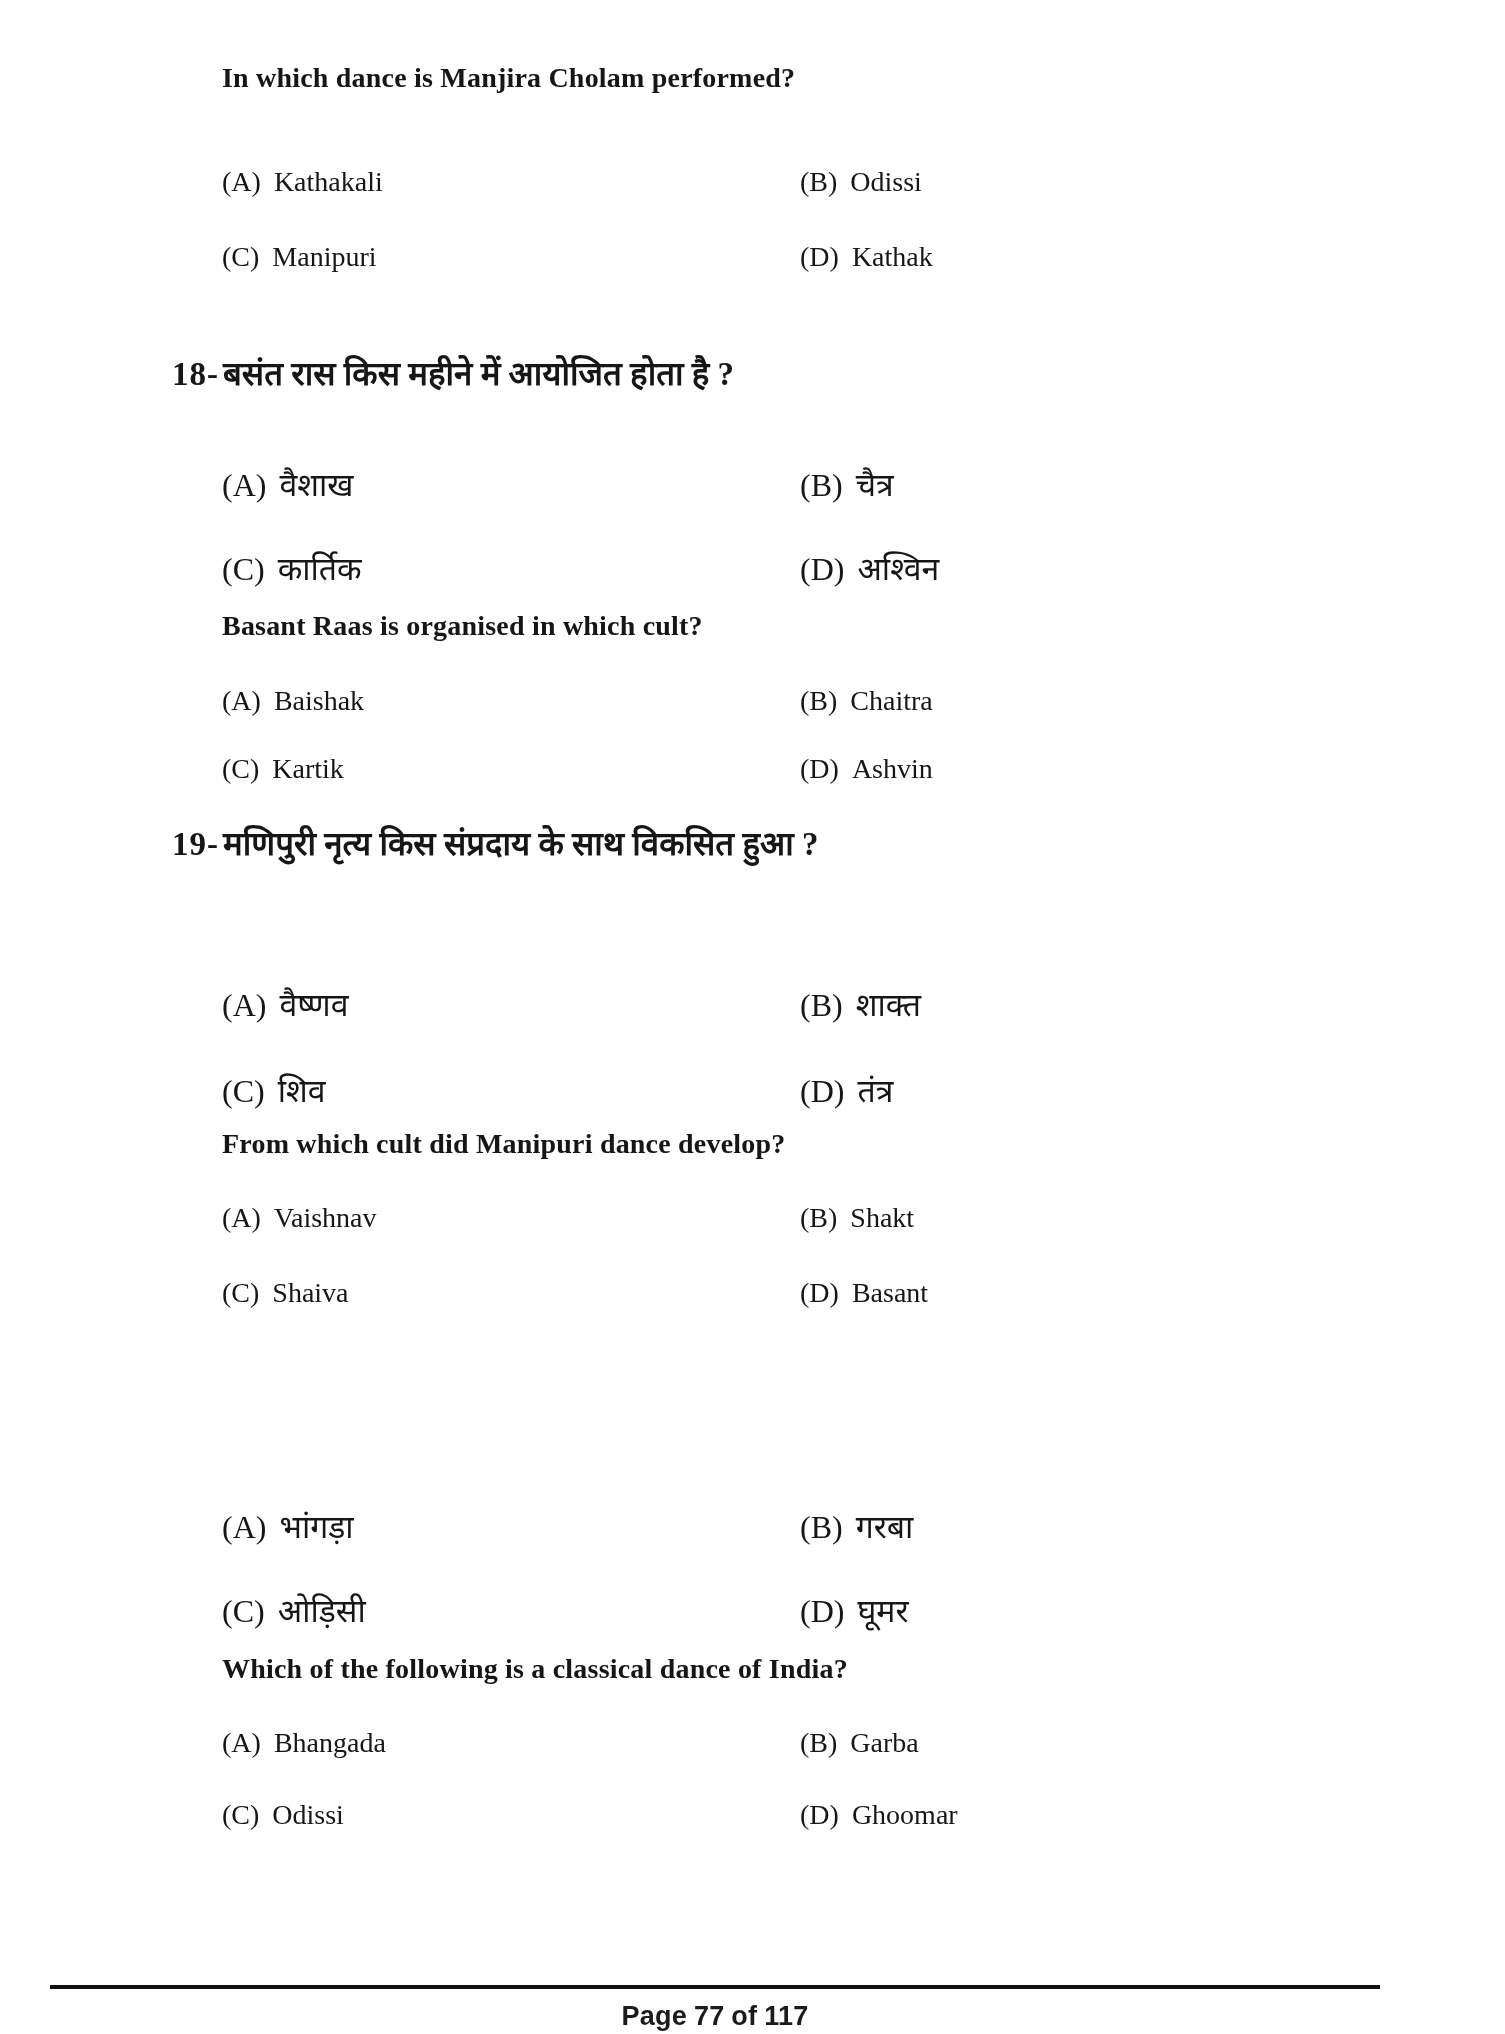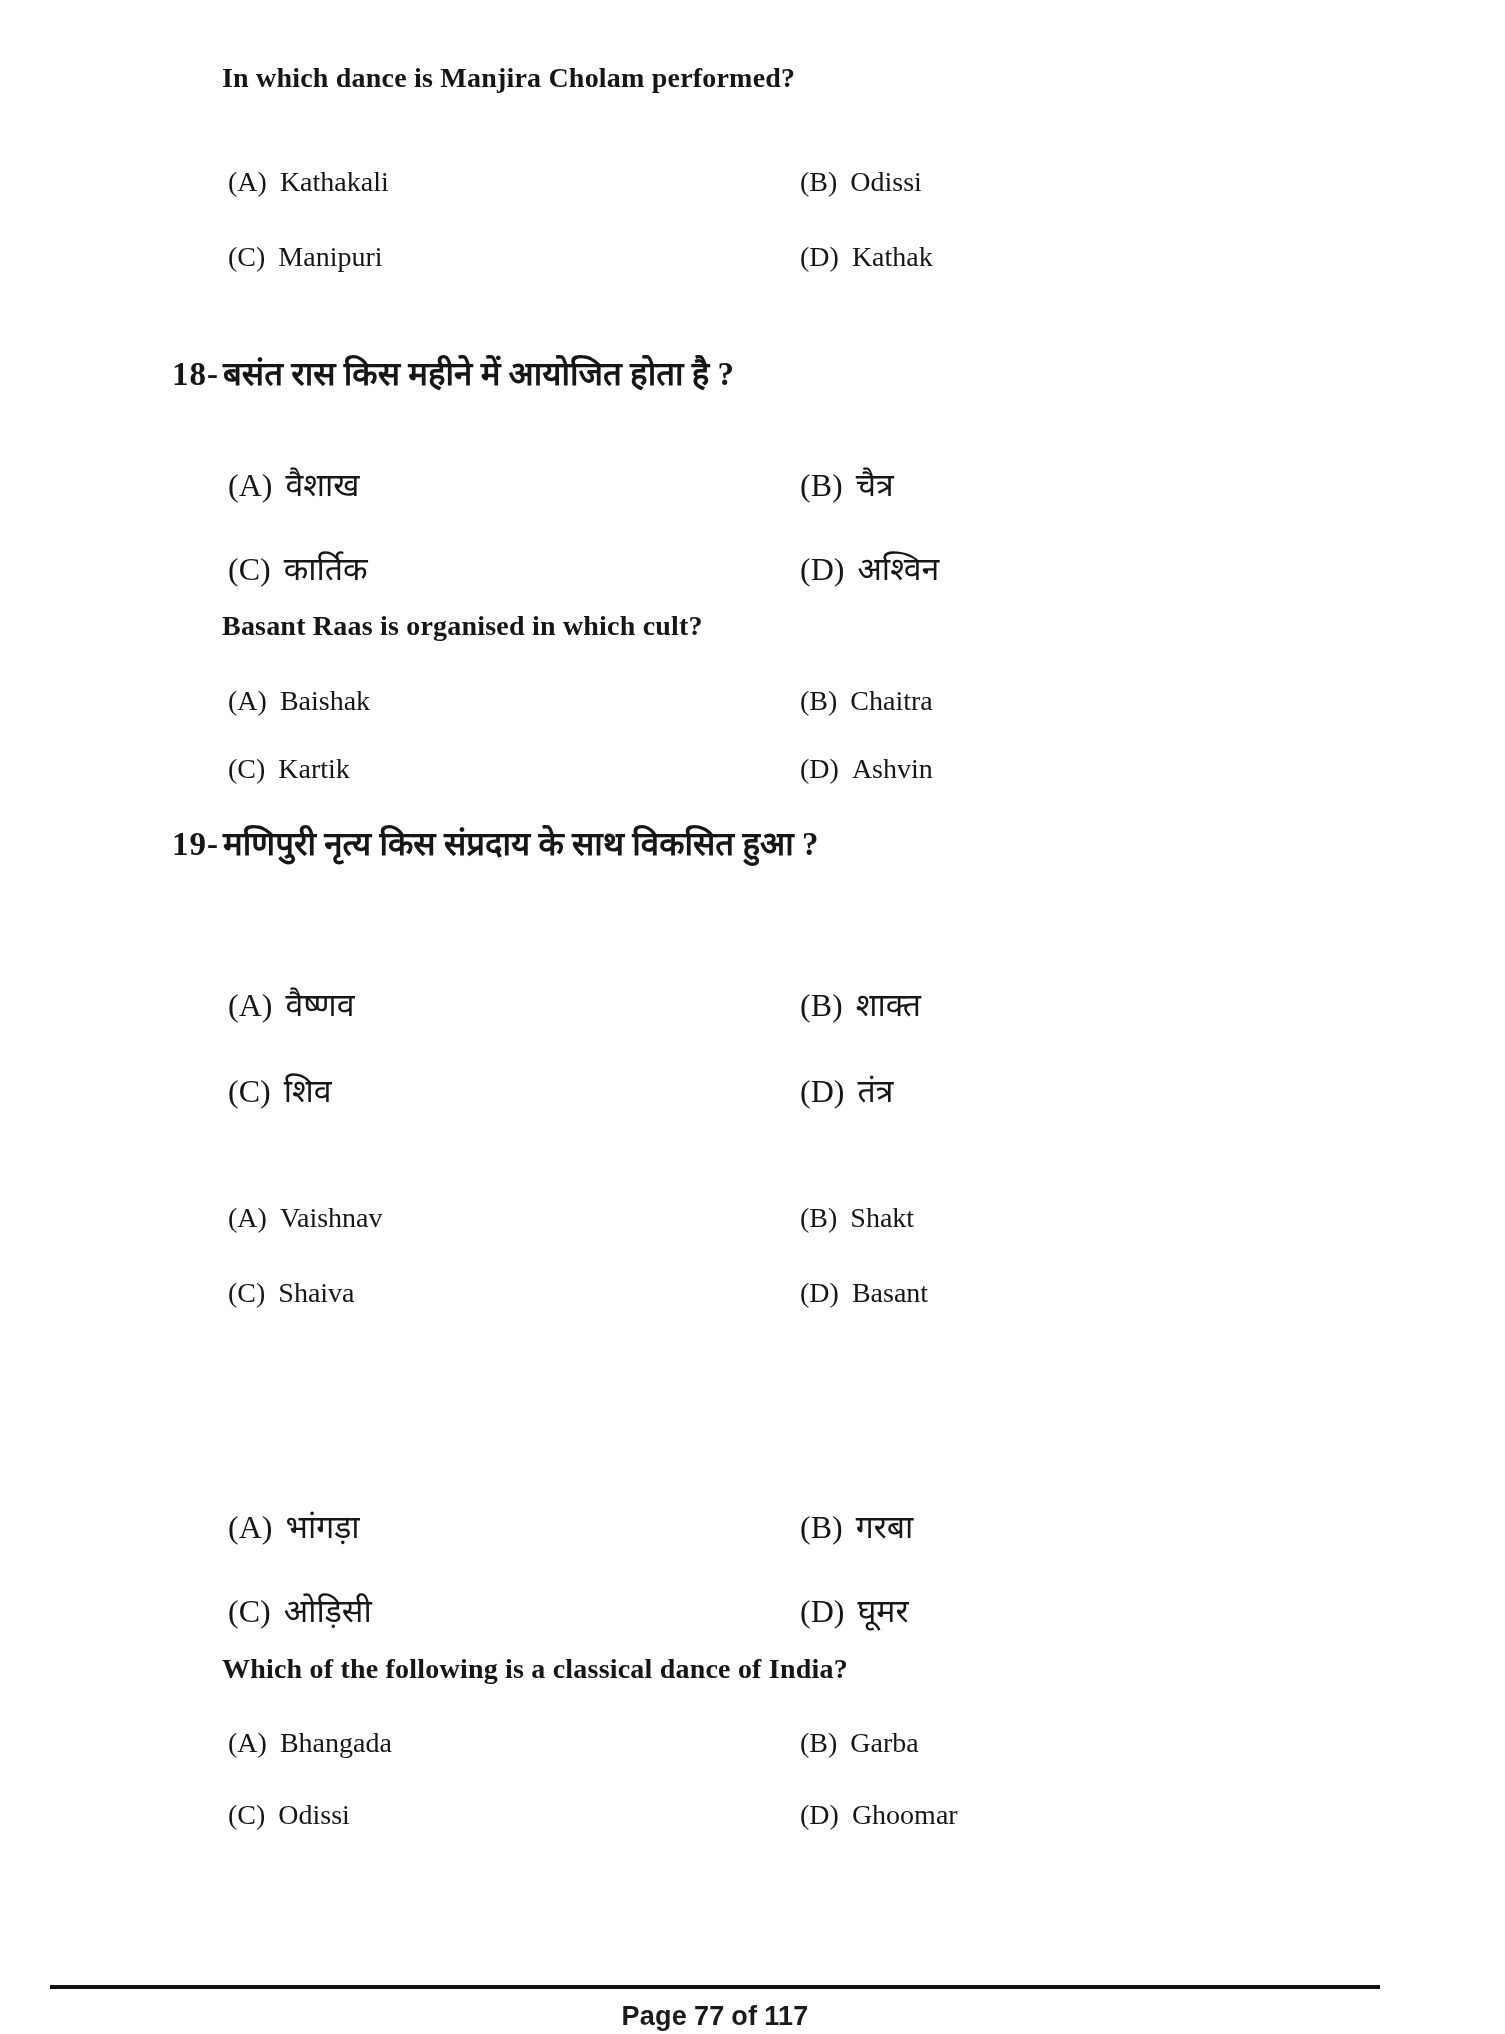--- a/index.html
+++ b/index.html
@@ -19,21 +19,21 @@
     white-space:nowrap;
   }
   .q-hi{
     position:absolute;left:172px;
     font-size:33px;font-weight:700;
     white-space:nowrap;
   }
   .q-hi .q-num{margin-right:4px;letter-spacing:1px;}
   .opt{position:absolute;white-space:nowrap;}
   .opt .lbl{margin-right:13px;}
-  .opt-a{left:228px;}
+  .opt-a{left:222px;}
   .opt-b{left:800px;}
   .opt.en{font-size:28px;font-weight:400;}
   .opt.hi{font-size:32px;font-weight:400;margin-top:28px;}
   .footer-rule{
     position:absolute;left:50px;top:1985px;
     width:1330px;height:4px;background:#111;
   }
   .footer-text{
     position:absolute;left:50px;top:2001px;width:1330px;
     text-align:center;
@@ -117,20 +117,21 @@
     </div>
   </div>
   <div class="row" style="top:1044px">
     <div class="opt hi opt-a">
       <span class="lbl">(C)</span><span class="txt">शिव</span>
     </div>
     <div class="opt hi opt-b">
       <span class="lbl">(D)</span><span class="txt">तंत्र</span>
     </div>
   </div>
+  <div class="q-en" style="top:1128px">From which cult did Manipuri dance develop?</div>
   <div class="row" style="top:1201px">
     <div class="opt en opt-a">
       <span class="lbl">(A)</span><span class="txt">Vaishnav</span>
     </div>
     <div class="opt en opt-b">
       <span class="lbl">(B)</span><span class="txt">Shakt</span>
     </div>
   </div>
   <div class="row" style="top:1276px">
     <div class="opt en opt-a">

